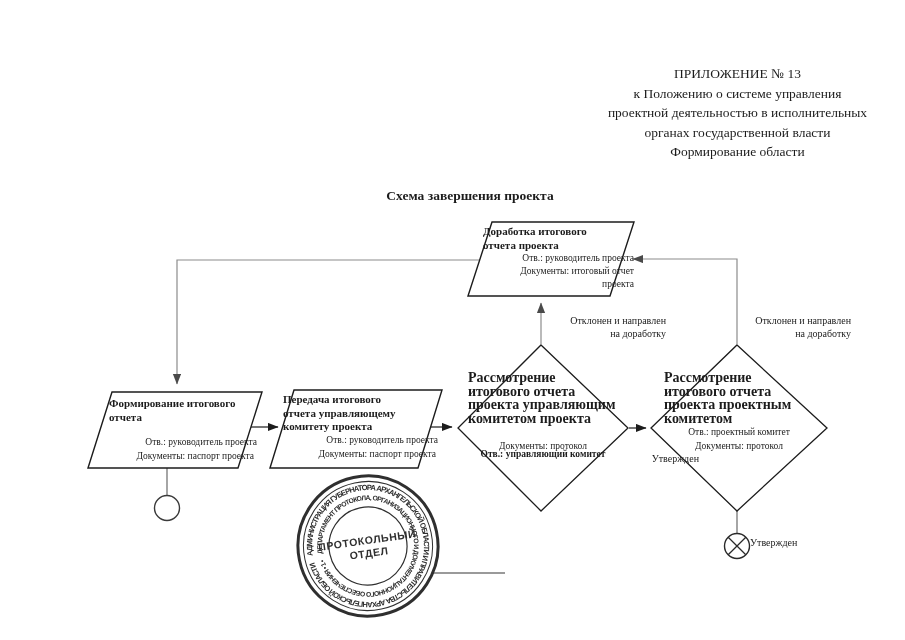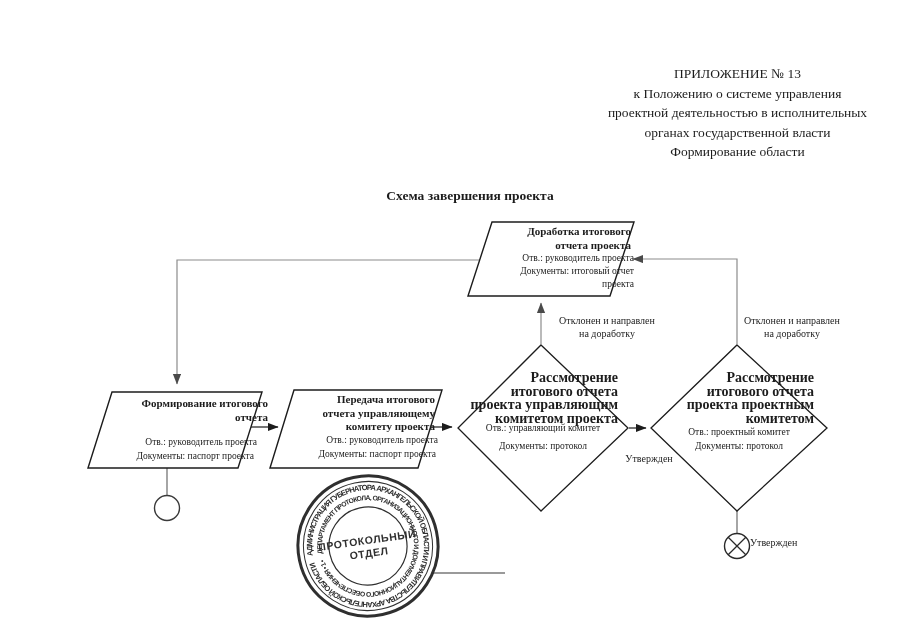--- a/index.html
+++ b/index.html
@@ -4,25 +4,25 @@
 <style>
   html,body{margin:0;padding:0;background:#fff;}
   #canvas{
     position:relative;width:905px;height:640px;background:#fff;overflow:hidden;
     font-family:"Liberation Serif", serif;color:#1c1c1c;
   }
   .abs{position:absolute;}
   .pre{white-space:pre-line;}
   .hdr{font-size:13.5px;line-height:19.5px;text-align:center;}
   .doc-title{font-size:13.5px;font-weight:bold;text-align:center;}
-  .node-title{font-weight:bold;font-size:11px;line-height:13.5px;text-align:right;}
+  .node-title{font-weight:bold;font-size:11px;line-height:13.5px;text-align:left;}
   .node-title.sm{font-size:14px;line-height:13.5px;}
   .node-body{font-size:9.5px;line-height:13px;text-align:right;}
   .node-body.center{text-align:center;}
-  .edge-label{font-size:10px;line-height:13px;text-align:center;}
+  .edge-label{font-size:10px;line-height:13px;text-align:right;}
   svg text{font-family:"Liberation Sans", sans-serif;}
 </style>
 </head>
 <body>
 
 <div id="canvas">
 
   <svg class="abs" style="left:0;top:0;" width="905" height="640" viewBox="0 0 905 640">
     <defs>
       <marker id="arrD" markerWidth="10" markerHeight="8" refX="8.5" refY="3.5" orient="auto">
@@ -84,36 +84,36 @@
   </div>
 
   <div class="abs doc-title" style="left:320px;top:188px;width:300px;text-align:center;">Схема завершения проекта</div>
 
   <div class="abs node-title pre" style="left:483px;top:225px;width:148px;">Доработка итогового
 отчета проекта</div>
   <div class="abs node-body" style="left:482px;top:252px;width:152px;">Отв.: руководитель проекта</div>
   <div class="abs node-body pre" style="left:482px;top:265px;width:152px;">Документы: итоговый отчет
 проекта</div>
 
-  <div class="abs node-title pre" style="left:116px;top:397px;width:152px;">Формирование итогового
+  <div class="abs node-title pre" style="left:109px;top:397px;width:152px;">Формирование итогового
 отчета</div>
   <div class="abs node-body" style="left:97px;top:436px;width:160px;">Отв.: руководитель проекта</div>
   <div class="abs node-body" style="left:94px;top:450px;width:160px;">Документы: паспорт проекта</div>
 
   <div class="abs node-title pre" style="left:283px;top:393px;width:152px;">Передача итогового
 отчета управляющему
 комитету проекта</div>
   <div class="abs node-body" style="left:278px;top:434px;width:160px;">Отв.: руководитель проекта</div>
   <div class="abs node-body" style="left:276px;top:448px;width:160px;">Документы: паспорт проекта</div>
 
   <div class="abs node-title sm pre" style="left:468px;top:371px;width:150px;">Рассмотрение
 итогового отчета
 проекта управляющим
 комитетом проекта</div>
-  <div class="abs node-body center" style="left:468px;top:422px;width:150px;">Отв.: управляющий комитет</div>
+  <div class="abs node-body center" style="left:468px;top:448px;width:150px;font-weight:bold;">Отв.: управляющий комитет</div>
   <div class="abs node-body center" style="left:468px;top:440px;width:150px;">Документы: протокол</div>
 
   <div class="abs node-title sm pre" style="left:664px;top:371px;width:150px;">Рассмотрение
 итогового отчета
 проекта проектным
 комитетом</div>
   <div class="abs node-body center" style="left:664px;top:426px;width:150px;">Отв.: проектный комитет</div>
   <div class="abs node-body center" style="left:664px;top:440px;width:150px;">Документы: протокол</div>
 
   <div class="abs edge-label pre" style="left:548px;top:314px;width:118px;">Отклонен и направлен

